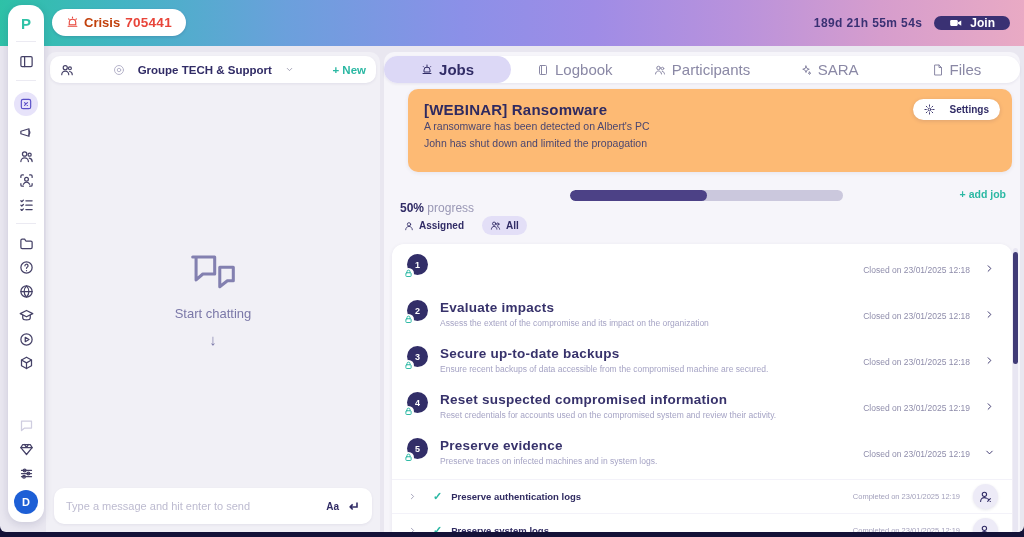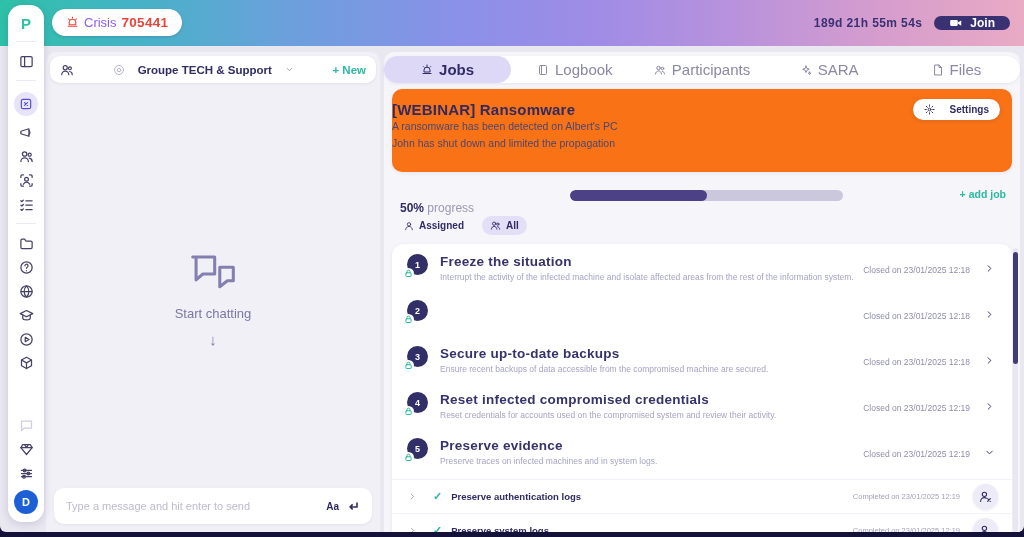--- a/index.html
+++ b/index.html
@@ -8,21 +8,21 @@
   .app { position:absolute; inset:0 0 5px 0; background:#e9e7f0; overflow:hidden; border-radius:0 0 6px 6px; }
 
   svg.ic { fill:none; stroke:currentColor; stroke-width:2; stroke-linecap:round; stroke-linejoin:round; display:block; }
   svg.fl { fill:currentColor; stroke:none; display:block; }
 
   
   .topbar { position:absolute; top:0; left:0; right:0; height:46px;
     background:linear-gradient(90deg,#2ec1a7 0%,#43b4c4 12%,#6ba0dc 28%,#8b90e8 45%,#9f8ce6 58%,#b992dc 72%,#d69dcd 86%,#e9aac4 100%); }
   .crisis-pill { position:absolute; left:52px; top:9px; height:27px; background:#fff; border-radius:15px;
     display:flex; align-items:center; gap:5px; padding:0 14px; box-shadow:0 1px 3px rgba(40,30,90,.18); }
-  .crisis-pill .lbl { color:#8b5cf6; font-size:13px; font-weight:normal;text-align:center; }
+  .crisis-pill .lbl { color:#c2410c; font-size:13px; font-weight:bold;text-align:center; }
   .crisis-pill .num { color:#e8453a; font-size:13.5px; font-weight:bold; letter-spacing:.3px; }
   .topbar-right { position:absolute; right:14px; top:0; height:46px; display:flex; align-items:center; gap:12px; }
   .countdown { color:#3a3173; font-size:12px; font-weight:bold; letter-spacing:.4px; }
   .join-btn { background:#3a3173; color:#fff; border:none; border-radius:16px; height:14px; padding:0 15px;
     display:flex; align-items:center; gap:7px; font-size:12px; font-weight:bold; font-family:inherit; cursor:pointer; }
 
   
   .sidebar { position:absolute; left:8px; top:5px; bottom:10px; width:36px; background:#fff; border-radius:14px;
     box-shadow:0 2px 8px rgba(30,25,80,.15); z-index:6; display:flex; flex-direction:column; align-items:center; padding:9px 0 8px; }
   .logo { color:#2fc2a6; font-size:15px; font-weight:bold; line-height:20px; }
@@ -57,22 +57,22 @@
   .ret { color:#312c66; font-size:13px; font-weight:bold; }
 
   
   .main-panel { position:absolute; left:384px; top:52px; right:4px; bottom:0; background:#f6f5fa; border-radius:10px 10px 0 0; }
   .tabbar { position:absolute; top:4px; left:0; right:0; height:27px; background:#fff; border-radius:14px;
     display:flex; box-shadow:0 1px 3px rgba(40,30,90,.08); }
   .tab { flex:1; display:flex; align-items:center; justify-content:center; gap:6px; font-size:15px; color:#8a88a5;
     cursor:pointer; border-radius:14px; }
   .tab.active { background:#dcd8f6; color:#312c66; font-weight:bold; }
 
-  .header-card { position:absolute; top:37px; left:8px; right:8px; height:83px; background:#f97316; border-radius:10px;
-    box-shadow:0 1px 4px rgba(40,35,90,.08); padding:12px 0; }
+  .header-card { position:absolute; top:37px; left:24px; right:8px; height:83px; background:#fdba74; border-radius:10px;
+    box-shadow:0 1px 4px rgba(40,35,90,.08); padding:12px 16px; }
   .job-title { font-size:15px; font-weight:bold; color:#2f2a60; letter-spacing:.2px; }
   .settings-btn { position:absolute; right:12px; top:10px; display:flex; align-items:flex-start; gap:15px; background:#fff;
     border:none; border-radius:12px; padding:5px 11px; font-size:10px; font-weight:bold; color:#312c66;
     box-shadow:0 1px 4px rgba(40,30,90,.15); font-family:inherit; cursor:pointer; }
   .job-desc { margin-top:0; font-size:10.5px; color:#4a4670; line-height:1.65; }
 
   .progress-row { position:absolute; top:133px; left:8px; right:8px; height:22px; }
   .prog-label { position:absolute; left:8px; top:4px; font-size:12px; color:#9a98b5;margin-top:12px; }
   .prog-label b { color:#312c66; }
   .prog-track { position:absolute; left:178px; width:273px; top:5px; height:11px; background:#cbc8dd; border-radius:6px; overflow:hidden; }
@@ -391,42 +391,42 @@
       <div class="job-row">
         <div class="badge">
             <span>1</span>
           <span class="lock">
               <svg class="ic" width="9" height="9" viewBox="0 0 24 24" style="stroke-width:2.6">
                 <rect x="5" y="10" width="14" height="10" rx="2"></rect>
                 <path d="M8 10V7a4 4 0 0 1 8 0v3"></path>
               </svg>
             </span>
         </div>
-        <div class="job-text">
-            <div class="jt">Freeze the situation</div>
-        <div class="jd">Interrupt the activity of the infected machine and isolate affected areas from the rest of the information system.</div>
-          </div>
         <span class="job-status">Closed on 23/01/2025 12:18</span>
         <span class="job-chev">
             <svg class="ic" width="11" height="11" viewBox="0 0 24 24">
               <path d="M9 6l6 6-6 6"></path>
             </svg>
           </span>
       </div>
 
       <div class="job-row">
         <div class="badge">
             <span>2</span>
           <span class="lock">
               <svg class="ic" width="9" height="9" viewBox="0 0 24 24" style="stroke-width:2.6">
                 <rect x="5" y="10" width="14" height="10" rx="2"></rect>
                 <path d="M8 10V7a4 4 0 0 1 8 0v3"></path>
               </svg>
             </span>
         </div>
+        <div class="job-text">
+            <div class="jt">Evaluate impacts</div>
+        <div class="jd">Assess the extent of the compromise and its impact on the organization</div>
+          </div>
         <span class="job-status">Closed on 23/01/2025 12:18</span>
         <span class="job-chev">
             <svg class="ic" width="11" height="11" viewBox="0 0 24 24">
               <path d="M9 6l6 6-6 6"></path>
             </svg>
           </span>
       </div>
 
       <div class="job-row">
         <div class="badge">
@@ -454,21 +454,21 @@
         <div class="badge">
             <span>4</span>
           <span class="lock">
               <svg class="ic" width="9" height="9" viewBox="0 0 24 24" style="stroke-width:2.6">
                 <rect x="5" y="10" width="14" height="10" rx="2"></rect>
                 <path d="M8 10V7a4 4 0 0 1 8 0v3"></path>
               </svg>
             </span>
         </div>
         <div class="job-text">
-            <div class="jt">Reset infected compromised credentials</div>
+            <div class="jt">Reset suspected compromised information</div>
         <div class="jd">Reset credentials for accounts used on the compromised system and review their activity.</div>
           </div>
         <span class="job-status">Closed on 23/01/2025 12:19</span>
         <span class="job-chev">
             <svg class="ic" width="11" height="11" viewBox="0 0 24 24">
               <path d="M9 6l6 6-6 6"></path>
             </svg>
           </span>
       </div>
 

